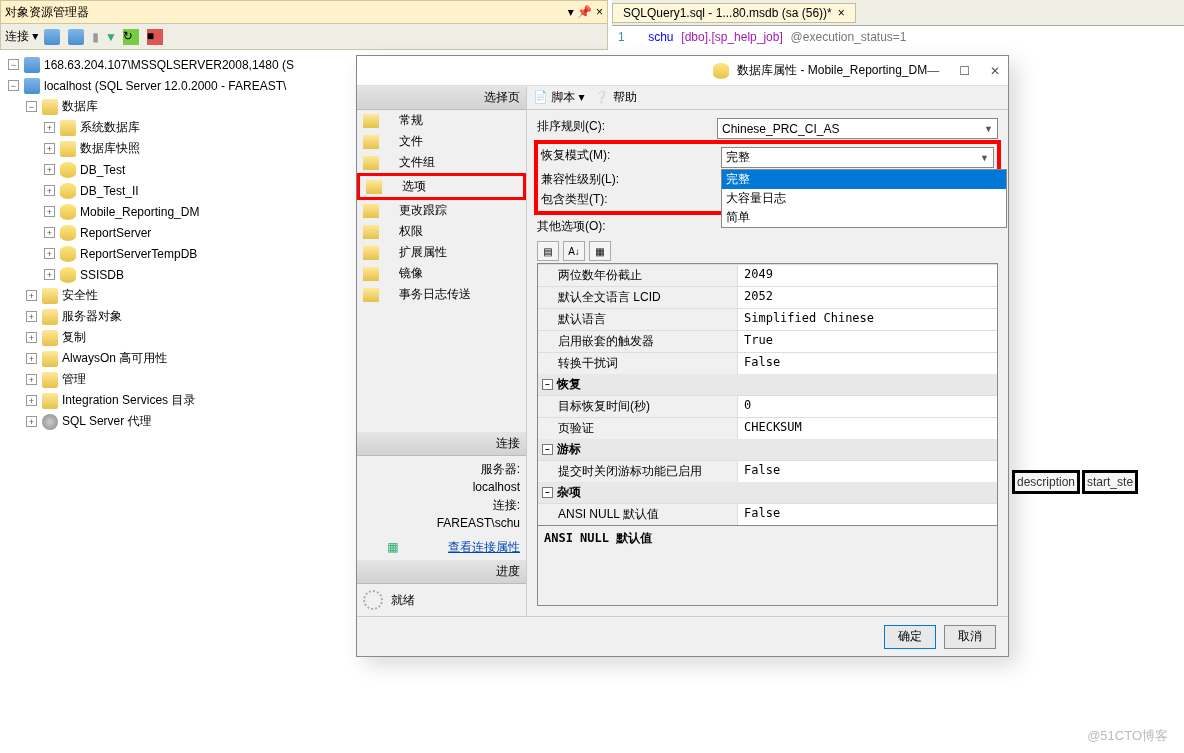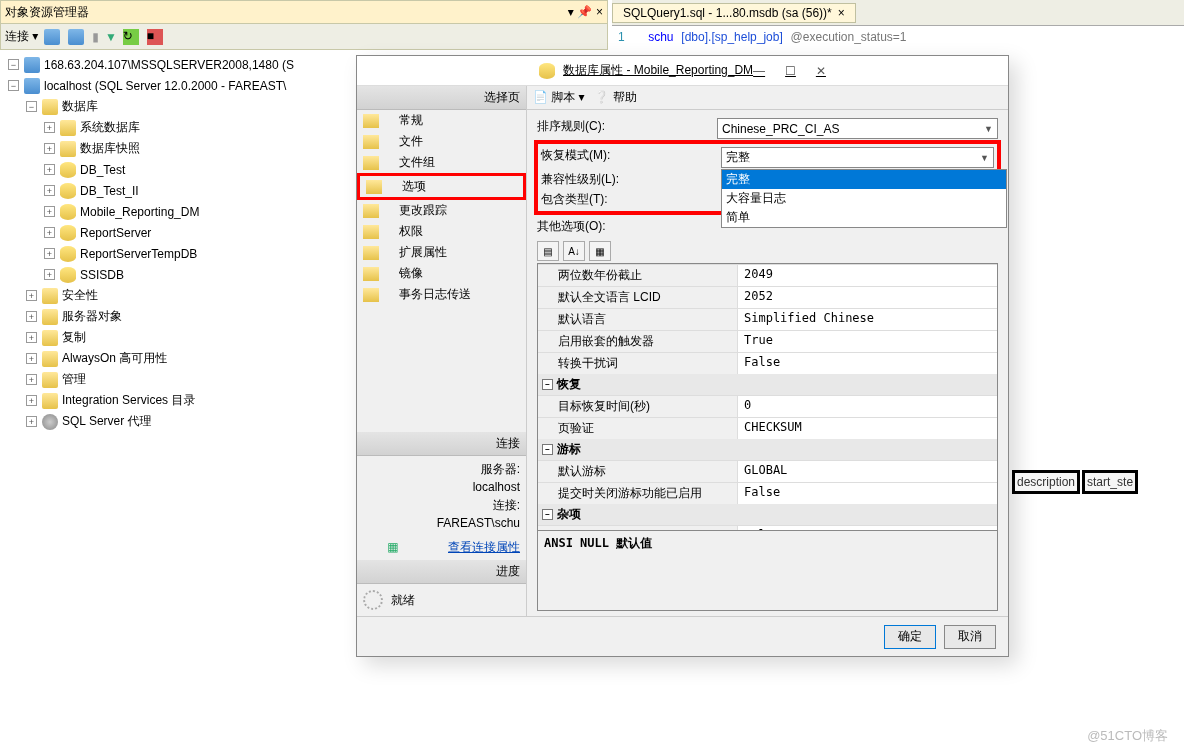--- a/index.html
+++ b/index.html
@@ -18,25 +18,25 @@
 .ic-server { background: linear-gradient(#7fb7e8,#4a8ed0); border-radius: 2px; }
 .ic-folder { background: linear-gradient(#ffe89a,#e6c24a); border-radius: 2px; }
 .ic-db { background: linear-gradient(#ffe680,#e6c24a); border-radius: 50% / 30%; }
 .ic-gear { background: radial-gradient(#ccc,#888); border-radius: 50%; }
 
 
 .tabs { position: absolute; left: 612px; top: 0; right: 0; height: 26px; background: #eeeee4; display: flex; align-items: center; border-bottom: 1px solid #aaa; }
 .tab { background: #fff7da; border: 1px solid #c0c0a0; padding: 2px 10px; display: flex; align-items: center; gap: 6px; }
 .tab-x { font-family: Arial; cursor: pointer; }
 .code-editor { position: absolute; left: 612px; top: 27px; right: 0; height: 30px; font-family: Consolas, monospace; font-size: 13px; padding: 2px 6px; }
-.code-editor .kw { color: #0000ff; } .code-editor .obj { color: #1d4ed8; } .code-editor .op { color: #777; }
+.code-editor .kw { color: #0000ff; } .code-editor .obj { color: #a21caf; } .code-editor .op { color: #777; }
 
 
 .dlg { position: absolute; left: 356px; top: 55px; width: 653px; height: 602px; background: #f0f0f0; border: 1px solid #888; box-shadow: 8px 8px 20px rgba(0,0,0,0.15); display: flex; flex-direction: column; }
-.dlg-title { height: 30px; background: #fff; border-bottom: 1px solid #ddd; display: flex; align-items: center; padding: 0 8px; justify-content: center; text-decoration: underline; }
+.dlg-title { height: 30px; background: #fff; border-bottom: 1px solid #ddd; display: flex; align-items: center; padding: 0 8px; justify-content: flex-end; }
 .dlg-title-left { display: flex; align-items: center; gap: 6px; }
 .dlg-title-right { display: flex; gap: 20px; font-family: Arial; font-size: 14px; color: #555; }
 .dlg-title-right span { cursor: pointer; }
 .dlg-body { flex: 1; display: flex; overflow: hidden; }
 .dlg-left { width: 170px; background: #f0f0f0; border-right: 1px solid #ccc; display: flex; flex-direction: column; text-align: right; }
 .dlg-sect-h { background: linear-gradient(#e4e4e4,#d2d2d2); border-bottom: 1px solid #bbb; padding: 3px 6px; font-weight: normal; }
 .page-list { flex: 0 0 auto; }
 .page-item { padding: 2px 6px; display: flex; align-items: center; gap: 20px; cursor: pointer; }
 .page-item .pi-ic { width: 16px; height: 14px; background: linear-gradient(#ffe89a,#e6c24a); }
 .hl-red { border: 3px solid #f00; }
@@ -357,24 +357,20 @@
             <div class="pg-row">
               <div class="pg-k">目标恢复时间(秒)</div>
               <div class="pg-v">0</div>
             </div>
             <div class="pg-row">
               <div class="pg-k">页验证</div>
               <div class="pg-v">CHECKSUM</div>
             </div>
             <div class="pg-group"><span class="pg-tg">−</span> 游标</div>
             <div class="pg-row">
-              <div class="pg-k">默认游标</div>
-              <div class="pg-v">GLOBAL</div>
-            </div>
-            <div class="pg-row">
               <div class="pg-k">提交时关闭游标功能已启用</div>
               <div class="pg-v">False</div>
             </div>
             <div class="pg-group"><span class="pg-tg">−</span> 杂项</div>
             <div class="pg-row">
               <div class="pg-k">ANSI NULL 默认值</div>
               <div class="pg-v">False</div>
             </div>
           </div>
         <div class="prop-desc">ANSI NULL 默认值</div>

